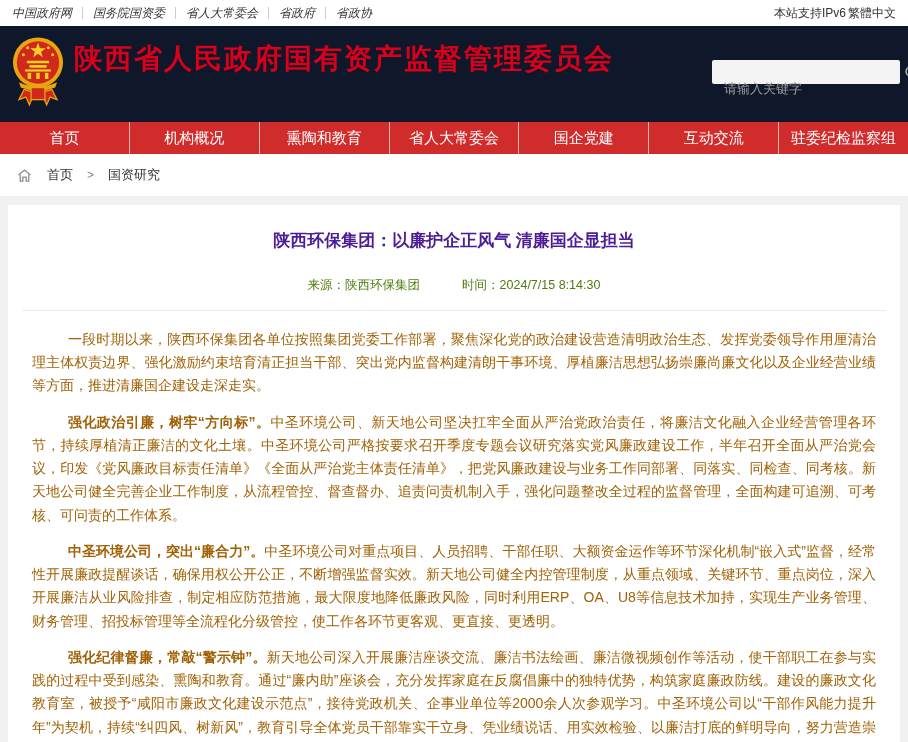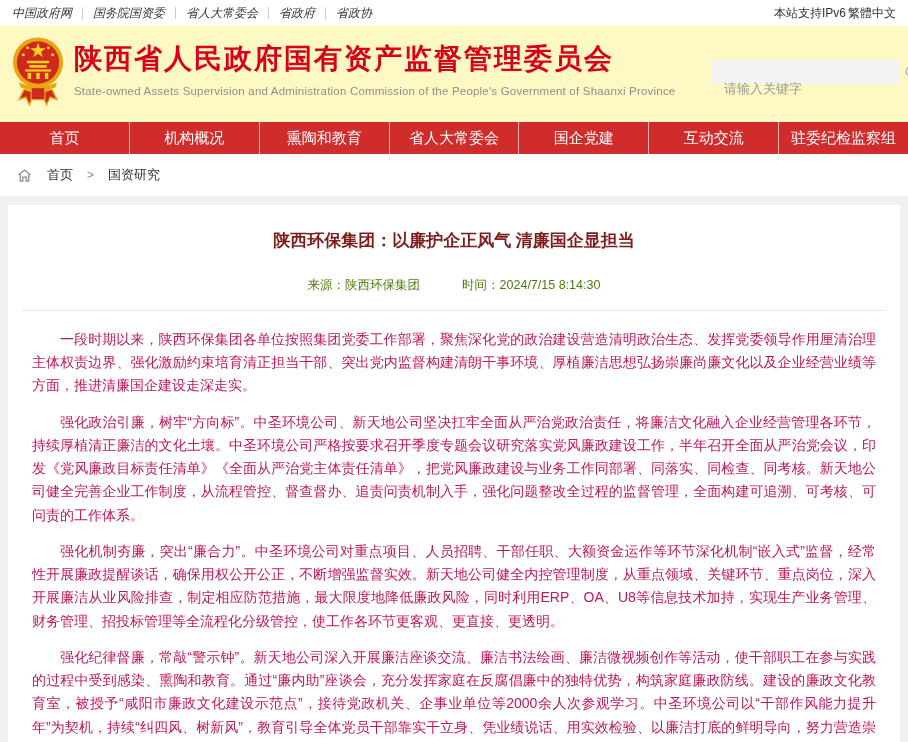--- a/index.html
+++ b/index.html
@@ -10,21 +10,21 @@
   .topbar { height:26px; display:flex; align-items:center; justify-content:space-between;
     padding:0 12px 0 12px; font-size:12px; color:#333; background:#fff; }
   .topbar-left { display:flex; align-items:flex-end;font-style:italic; }
   .toplink { padding:0 10px; cursor:pointer; border-right:1px solid #ccc; line-height:12px; }
   .toplink:first-child { padding-left:0; }
   .toplink:last-child { border-right:none; }
   .topbar-right { display:flex; align-items:center; gap:2px; color:#333; }
   .topbar-right span { cursor:pointer; }
 
   
-  .header { height:96px; position:relative; background:#fef9c3; }
+  .header { height:96px; position:relative; background:#0f172a; }
   .logo { position:absolute; left:12px; top:8px; }
   .brand { position:absolute; left:74px; top:14px; }
   .brand-title { font-size:28px; font-weight:bold; color:#d9001b; letter-spacing:2px; }
   .brand-sub { font-size:11.5px; color:#8f8f8f; margin-top:7px; letter-spacing:0.2px; }
   .searchbox { position:absolute; right:8px; top:34px; width:188px; height:24px;
     background:#f3f3f3; border-radius:2px; display:flex; align-items:center; }
   .searchbox input { flex:1; border:none; outline:none; background:transparent;
     font-size:13px; color:#333; padding:0 4px 0 12px;
     font-family:"Liberation Sans","DejaVu Sans",sans-serif;margin-top:32px; }
   .searchbox input::placeholder { color:#9a9a9a; }
@@ -39,28 +39,28 @@
   
   .crumbbar { height:42px; display:flex; align-items:center; padding-left:16px;
     background:#fff; font-size:13px; color:#333; }
   .crumbbar .home-ic { margin-right:14px; display:flex; align-items:center; }
   .crumb-link { cursor:pointer; }
   .crumb-sep { margin:0 14px; color:#888; font-size:12px; }
 
   
   .page-bg { height:546px; background:#f1f1f1; padding:9px 8px 0 8px; }
   .card { background:#fff; height:537px; overflow:hidden; padding-top:24px; }
-  .art-title { text-align:center; font-size:17px; font-weight:bold; color:#7f1d1d; }
+  .art-title { text-align:center; font-size:17px; font-weight:bold; color:#4c1d95; }
   .art-meta { margin-top:25px; text-align:center; font-size:12.5px; color:#4d7c0f; }
   .art-meta .gap { display:inline-block; width:42px; }
   .meta-divider { border-bottom:1px solid #ececec; margin:16px 14px 0 14px; }
   .art-body { padding:4px 24px 0 24px; }
-  .art-body p { font-size:14px; color:#be185d; line-height:1.66; text-align:justify;
+  .art-body p { font-size:14px; color:#a16207; line-height:1.66; text-align:justify;
     text-indent:2em; margin-top:13px; }
-  .art-body p b { font-weight:normal; }
+  .art-body p b { font-weight:bold;margin-left:8px; }
 </style>
 </head>
 <body>
 
 <div class="topbar">
   <div class="topbar-left">
     <span class="toplink">中国政府网</span>
     <span class="toplink">国务院国资委</span>
     <span class="toplink">省人大常委会</span>
     <span class="toplink">省政府</span>
@@ -89,21 +89,20 @@
       <rect x="28" y="45" width="4" height="7" fill="#f7d21e"></rect>
       <rect x="38" y="45" width="4" height="7" fill="#f7d21e"></rect>
       <path d="M8 56 Q30 66 52 56 L50 62 Q30 70 10 62 Z" fill="#e9a50f"></path>
       <path d="M14 64 L8 76 L16 73 L20 82 L26 68 Z" fill="#d0281c" stroke="#e9a50f" stroke-width="1.5"></path>
       <path d="M46 64 L52 76 L44 73 L40 82 L34 68 Z" fill="#d0281c" stroke="#e9a50f" stroke-width="1.5"></path>
       <rect x="22" y="62" width="16" height="14" fill="#d0281c" stroke="#e9a50f" stroke-width="1.5"></rect>
     </svg>
   </div>
   <div class="brand">
     <div class="brand-title">陕西省人民政府国有资产监督管理委员会</div>
-    <div class="brand-sub">State-owned Assets Supervision and Administration Commission of the People's Government of Shaanxi Province</div>
   </div>
   <div class="searchbox">
     <input type="text" placeholder="请输入关键字" style="">
     <span class="search-btn">
       <svg width="15" height="15" viewBox="0 0 16 16" fill="none" stroke="#b5b5b5" stroke-width="1.6">
         <circle cx="6.8" cy="6.8" r="4.6"></circle>
         <line x1="10.4" y1="10.4" x2="14.4" y2="14.4"></line>
       </svg>
     </span>
   </div>
@@ -134,18 +133,18 @@
 <div class="page-bg">
   <div class="card">
     <div class="art-title">陕西环保集团：以廉护企正风气 清廉国企显担当</div>
     <div class="art-meta">
       <span>来源：陕西环保集团</span><span class="gap"></span><span>时间：2024/7/15 8:14:30</span>
     </div>
     <div class="meta-divider"></div>
     <div class="art-body">
       <p><b></b><span>一段时期以来，陕西环保集团各单位按照集团党委工作部署，聚焦深化党的政治建设营造清明政治生态、发挥党委领导作用厘清治理主体权责边界、强化激励约束培育清正担当干部、突出党内监督构建清朗干事环境、厚植廉洁思想弘扬崇廉尚廉文化以及企业经营业绩等方面，推进清廉国企建设走深走实。</span></p>
       <p><b>强化政治引廉，树牢“方向标”。</b><span>中圣环境公司、新天地公司坚决扛牢全面从严治党政治责任，将廉洁文化融入企业经营管理各环节，持续厚植清正廉洁的文化土壤。中圣环境公司严格按要求召开季度专题会议研究落实党风廉政建设工作，半年召开全面从严治党会议，印发《党风廉政目标责任清单》《全面从严治党主体责任清单》，把党风廉政建设与业务工作同部署、同落实、同检查、同考核。新天地公司健全完善企业工作制度，从流程管控、督查督办、追责问责机制入手，强化问题整改全过程的监督管理，全面构建可追溯、可考核、可问责的工作体系。</span></p>
-      <p><b>强化机制夯廉，突出“廉合力”。</b><span>中圣环境公司对重点项目、人员招聘、干部任职、大额资金运作等环节深化机制“嵌入式”监督，经常性开展廉政提醒谈话，确保用权公开公正，不断增强监督实效。新天地公司健全内控管理制度，从重点领域、关键环节、重点岗位，深入开展廉洁从业风险排查，制定相应防范措施，最大限度地降低廉政风险，同时利用ERP、OA、U8等信息技术加持，实现生产业务管理、财务管理、招投标管理等全流程化分级管控，使工作各环节更客观、更直接、更透明。</span></p>
+      <p><b>中圣环境公司，突出“廉合力”。</b><span>中圣环境公司对重点项目、人员招聘、干部任职、大额资金运作等环节深化机制“嵌入式”监督，经常性开展廉政提醒谈话，确保用权公开公正，不断增强监督实效。新天地公司健全内控管理制度，从重点领域、关键环节、重点岗位，深入开展廉洁从业风险排查，制定相应防范措施，最大限度地降低廉政风险，同时利用ERP、OA、U8等信息技术加持，实现生产业务管理、财务管理、招投标管理等全流程化分级管控，使工作各环节更客观、更直接、更透明。</span></p>
       <p><b>强化纪律督廉，常敲“警示钟”。</b><span>新天地公司深入开展廉洁座谈交流、廉洁书法绘画、廉洁微视频创作等活动，使干部职工在参与实践的过程中受到感染、熏陶和教育。通过“廉内助”座谈会，充分发挥家庭在反腐倡廉中的独特优势，构筑家庭廉政防线。建设的廉政文化教育室，被授予“咸阳市廉政文化建设示范点”，接待党政机关、企事业单位等2000余人次参观学习。中圣环境公司以“干部作风能力提升年”为契机，持续“纠四风、树新风”，教育引导全体党员干部靠实干立身、凭业绩说话、用实效检验、以廉洁打底的鲜明导向，努力营造崇廉尚洁良好氛围。</span></p>
 
     </div>
   </div>
 </div>
 
 </body></html>

